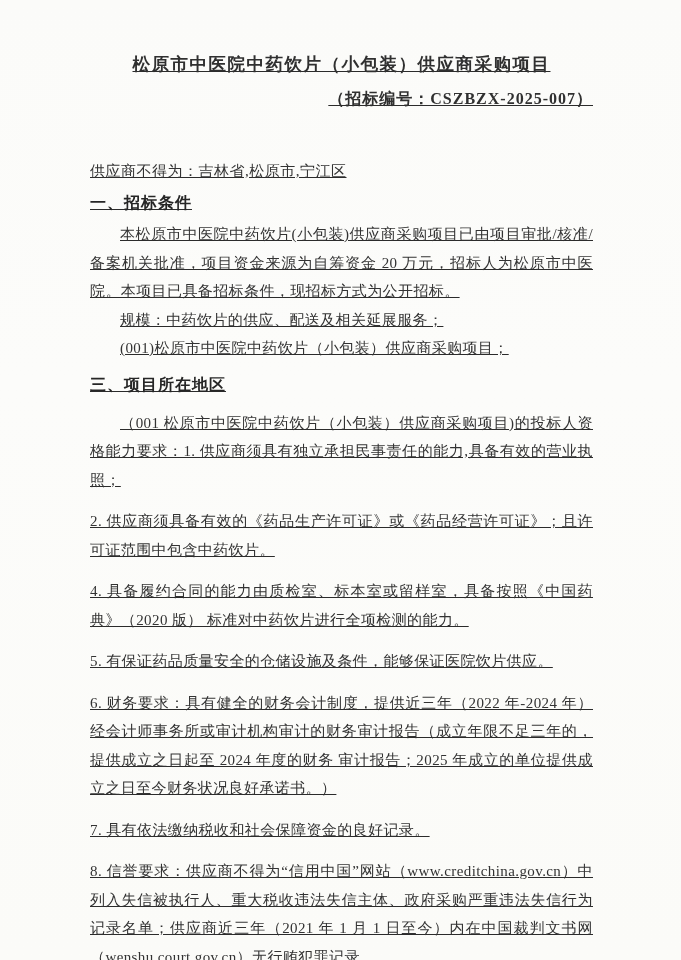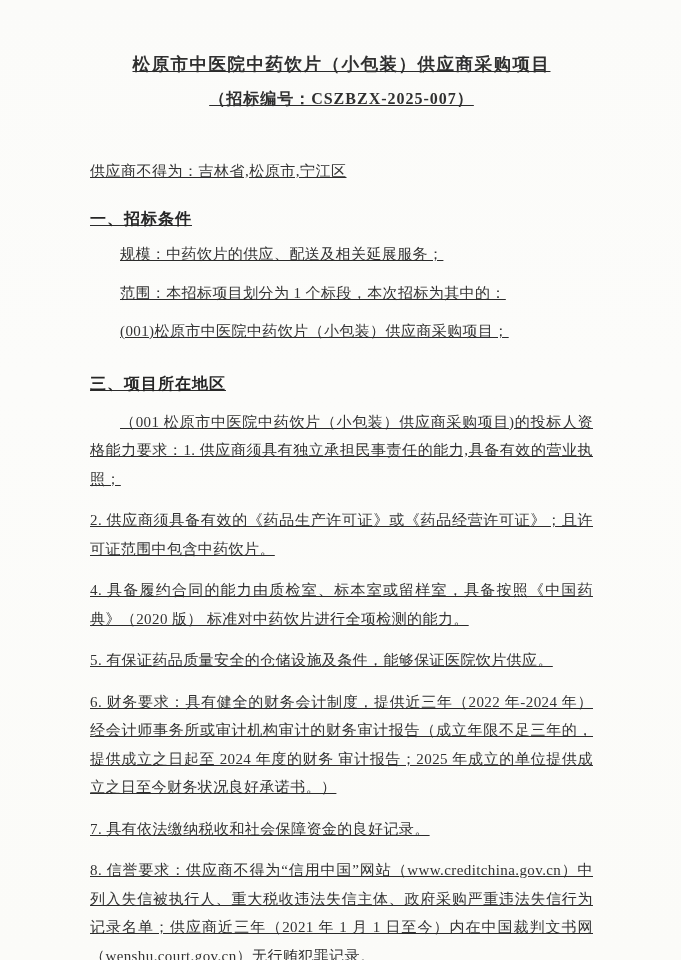--- a/index.html
+++ b/index.html
@@ -21,74 +21,74 @@
   }
   .title {
     text-align: center;
     font-size: 17.5px;
     font-weight: 600;
     letter-spacing: 1.5px;
     color: #303030;
     margin-top: 4px;
   }
   .subtitle {
-    text-align: center;
+    text-align: right;
     font-size: 16px;
     font-weight: 600;
     letter-spacing: 1px;
     color: #303030;
     margin-top: 13px;
   }
   .location {
     font-size: 15px;
     margin-top: 52px;
     letter-spacing: 0.5px;
     color: #333;
   }
   h2.heading {
     font-family: "Liberation Sans", "DejaVu Sans", sans-serif;
     font-size: 16px;
     font-weight: 700;
     color: #262626;
     letter-spacing: 1px;
-    margin-top: 28px;
+    margin-top: 12px;
     margin-bottom: 6px;
   }
   p.body-p {
     font-size: 15px;
     line-height: 28.5px;
     letter-spacing: 0.4px;
     text-align: justify;
     color: #333;
     margin: 0;
   }
   p.indent-first { text-indent: 2em; }
   p.indent-left  { padding-left: 2em; }
   .s1 p { margin-top: 2px; }
-  .s2 p { margin-top: 10px; }
+  .s2 p { margin-top: 0; }
   .s3 p { margin-top: 13px; }
 </style>
 </head>
 <body>
 
 <div class="page">
   <div class="content">
 
     <div class="title">松原市中医院中药饮片（小包装）供应商采购项目</div>
     <div class="subtitle">（招标编号：CSZBZX-2025-007）</div>
 
     <div class="location">供应商不得为：吉林省,松原市,宁江区</div>
 
     <div class="s1">
       <h2 class="heading">一、招标条件</h2>
+      <p class="body-p indent-first">本松原市中医院中药饮片(小包装)供应商采购项目已由项目审批/核准/备案机关批准，项目资金来源为自筹资金 20 万元，招标人为松原市中医院。本项目已具备招标条件，现招标方式为公开招标。</p>
     </div>
 
     <div class="s2">
       <p class="body-p indent-left">规模：中药饮片的供应、配送及相关延展服务；</p>
-      <p class="body-p indent-left">范围：本招标项目划分为 1 个标段，本次招标为其中的：</p>
       <p class="body-p indent-left">(001)松原市中医院中药饮片（小包装）供应商采购项目；</p>
     </div>
 
     <div class="s3">
       <h2 class="heading">三、项目所在地区</h2>
       <p class="body-p indent-first">（001 松原市中医院中药饮片（小包装）供应商采购项目)的投标人资格能力要求：1. 供应商须具有独立承担民事责任的能力,具备有效的营业执照；</p>
       <p class="body-p">2. 供应商须具备有效的《药品生产许可证》或《药品经营许可证》；且许可证范围中包含中药饮片。</p>
       <p class="body-p">4. 具备履约合同的能力由质检室、标本室或留样室，具备按照《中国药典》（2020 版）  标准对中药饮片进行全项检测的能力。</p>
       <p class="body-p">5. 有保证药品质量安全的仓储设施及条件，能够保证医院饮片供应。</p>
       <p class="body-p">6. 财务要求：具有健全的财务会计制度，提供近三年（2022 年-2024 年）经会计师事务所或审计机构审计的财务审计报告（成立年限不足三年的，提供成立之日起至 2024 年度的财务 审计报告；2025 年成立的单位提供成立之日至今财务状况良好承诺书。）</p>

